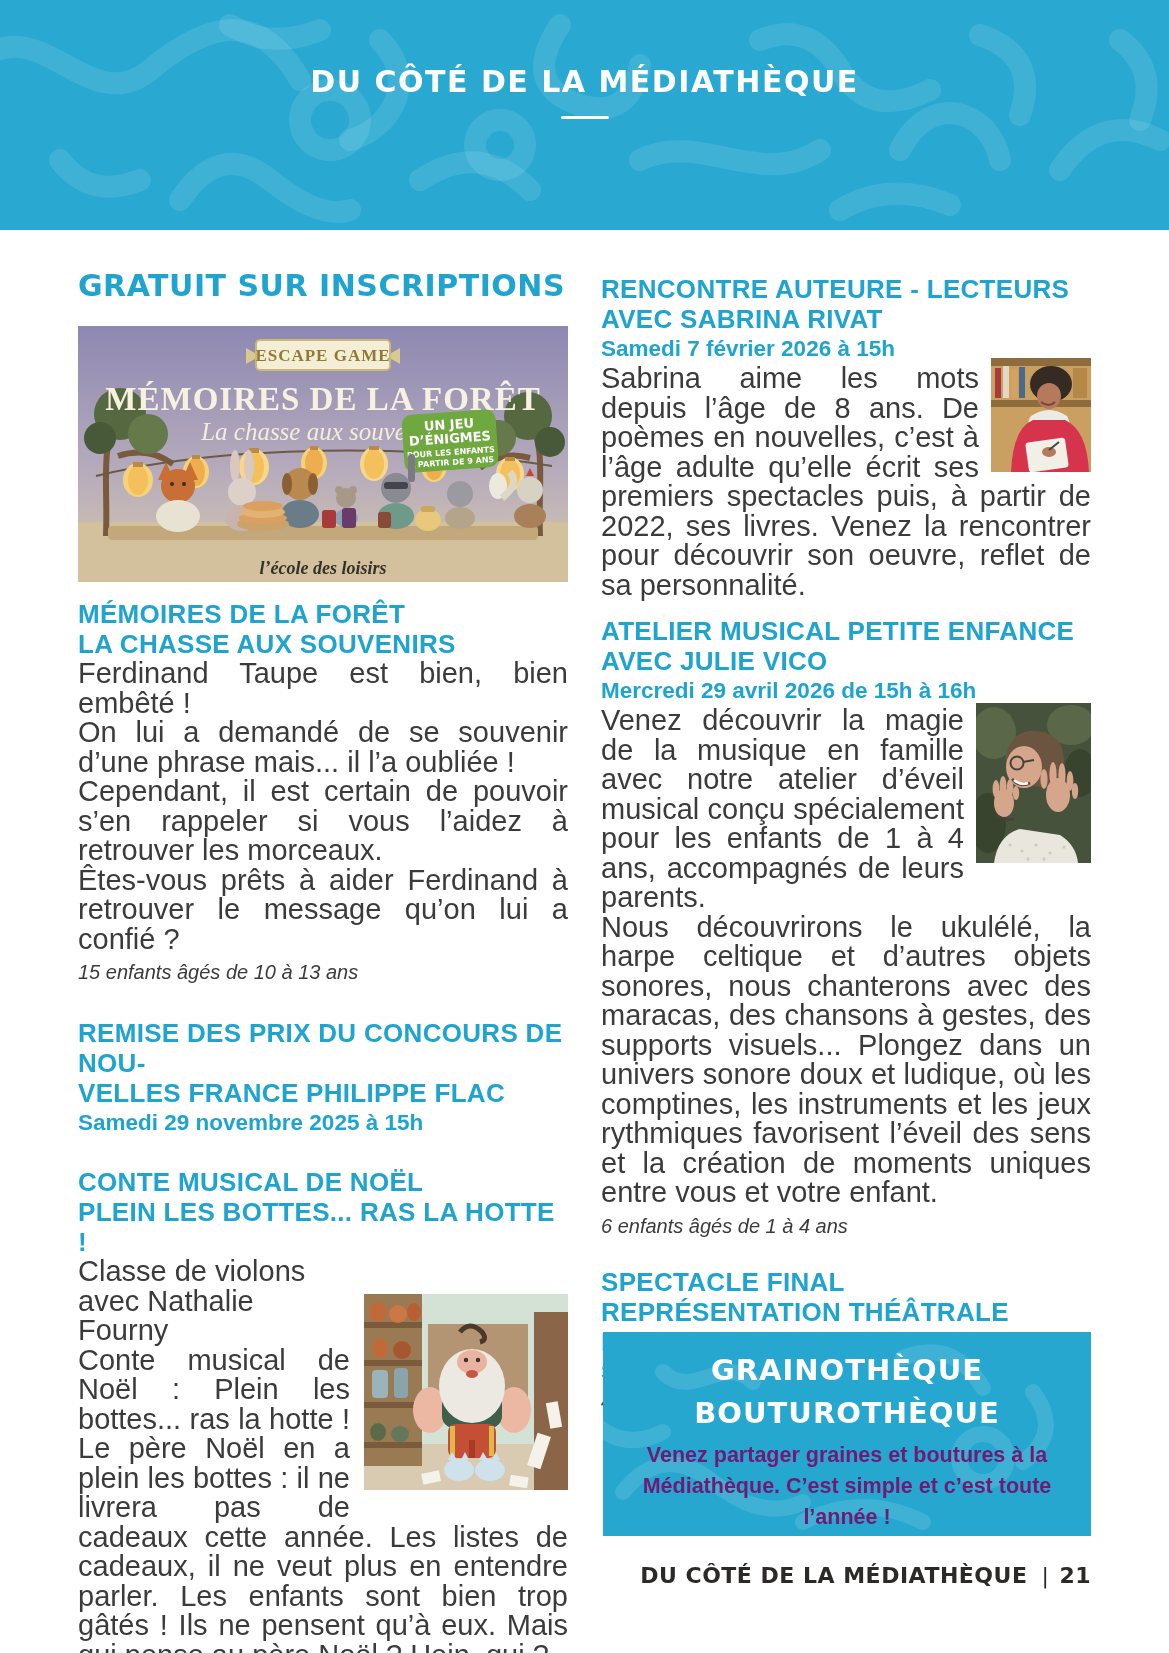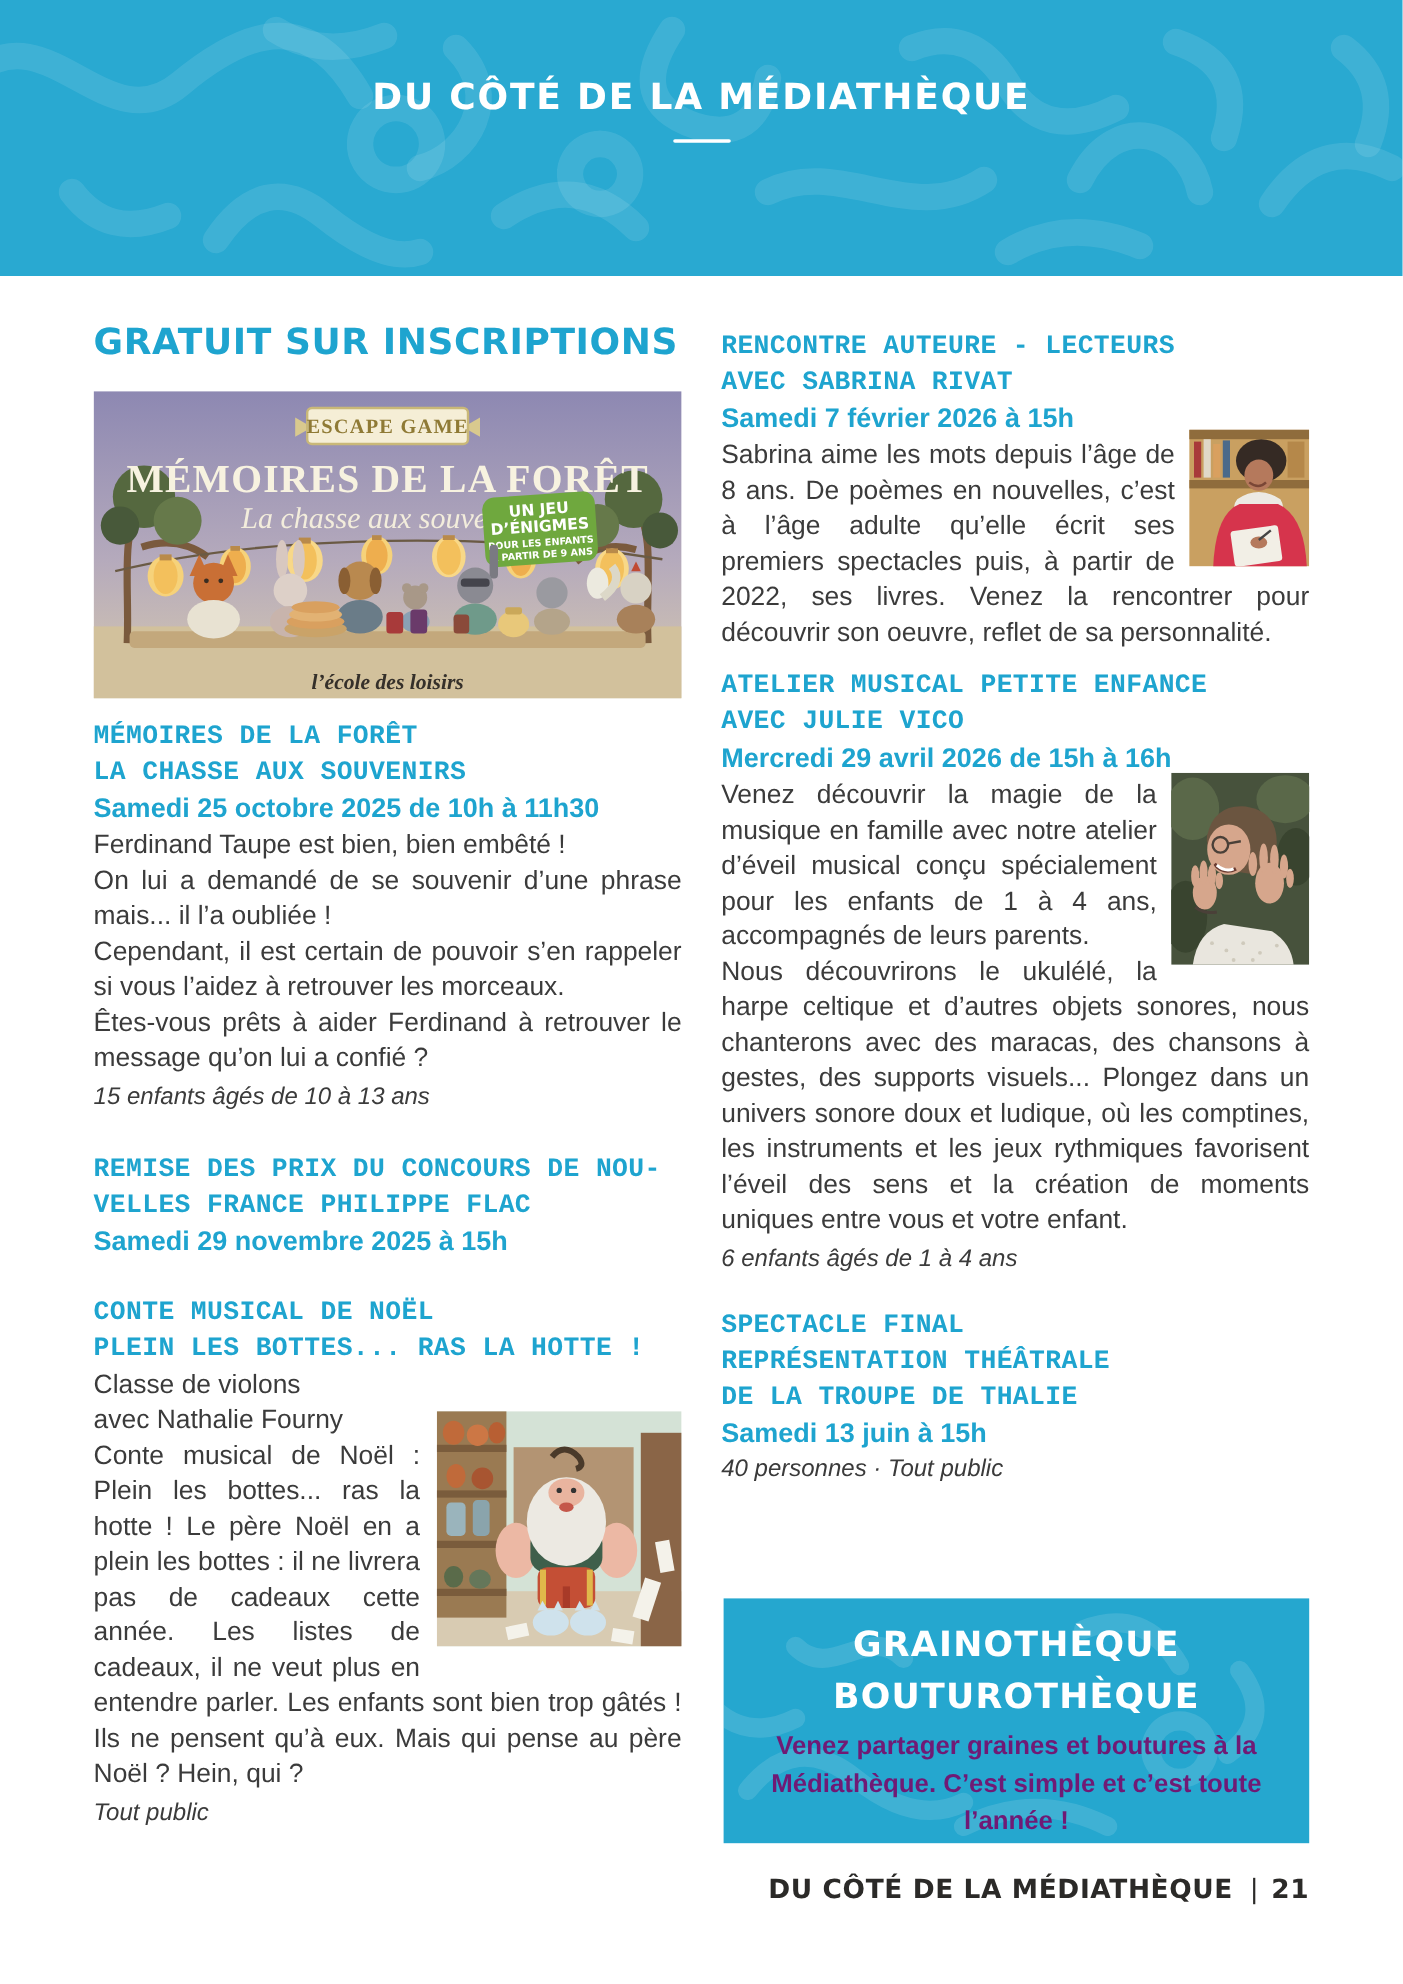--- a/index.html
+++ b/index.html
@@ -37,30 +37,30 @@
   .col-left{left:78px;top:270px;}
   .col-right{left:601px;top:274px;}
   .intro-heading{
     font-family:"DejaVu Sans",sans-serif;font-weight:700;
     font-size:30px;line-height:32px;letter-spacing:.5px;
     color:var(--brand-blue);margin-bottom:24px;white-space:nowrap;
   }
   .poster{display:block;}
   .event{margin-top:0;}
   .ev-title{
-    font-family:Liberation Mono, monospace;font-weight:700;
-    font-size:22px;line-height:30px;letter-spacing:.3px;
+    font-family:Liberation Sans, sans-serif;font-weight:700;
+    font-size:26px;line-height:30px;letter-spacing:.3px;
     color:var(--brand-blue);
   }
   .ev-date{
     font-weight:700;font-size:22.5px;line-height:30px;
     color:var(--brand-blue);
   }
   .ev-body p{
-    font-size:22px;line-height:29.5px;text-align:justify;
+    font-size:29px;line-height:29.5px;text-align:justify;
     color:var(--body-text);
   }
   .ev-body p.no-justify{text-align:left;}
   .audience{
     font-style:italic;font-size:20px;line-height:26px;
     color:var(--body-text);margin-top:5px;
   }
   .float-img{float:right;}
   .santa-img{margin:37px 0 8px 14px;}
   .sabrina-img{margin:-6px 0 8px 12px;}
@@ -282,21 +282,20 @@
             <rect x="343" y="180" width="14" height="6" rx="2" fill="#caa85a"></rect>
           </g>
       </g>
 
       <text x="245" y="248" text-anchor="middle" font-family="Liberation Serif, serif" font-style="italic" font-weight="700" font-size="18" fill="#35302a">l’école des loisirs</text>
     </svg>
 
     <div class="event mt17">
       <div class="ev-title">MÉMOIRES DE LA FORÊT</div>
       <div class="ev-title">LA CHASSE AUX SOUVENIRS</div>
-      <div class="ev-date">Samedi 25 octobre 2025 de 10h à 11h30</div>
       <div class="ev-body">
         <p>Ferdinand Taupe est bien, bien embêté !</p>
         <p>On lui a demandé de se souvenir d’une phrase mais... il l’a oubliée !</p>
         <p>Cependant, il est certain de pouvoir s’en rappeler si vous l’aidez à retrouver les morceaux.</p>
         <p>Êtes-vous prêts à aider Ferdinand à retrouver le message qu’on lui a confié ?</p>
       </div>
       <div class="audience">15 enfants âgés de 10 à 13 ans</div>
     </div>
 
     <div class="event mt33">

